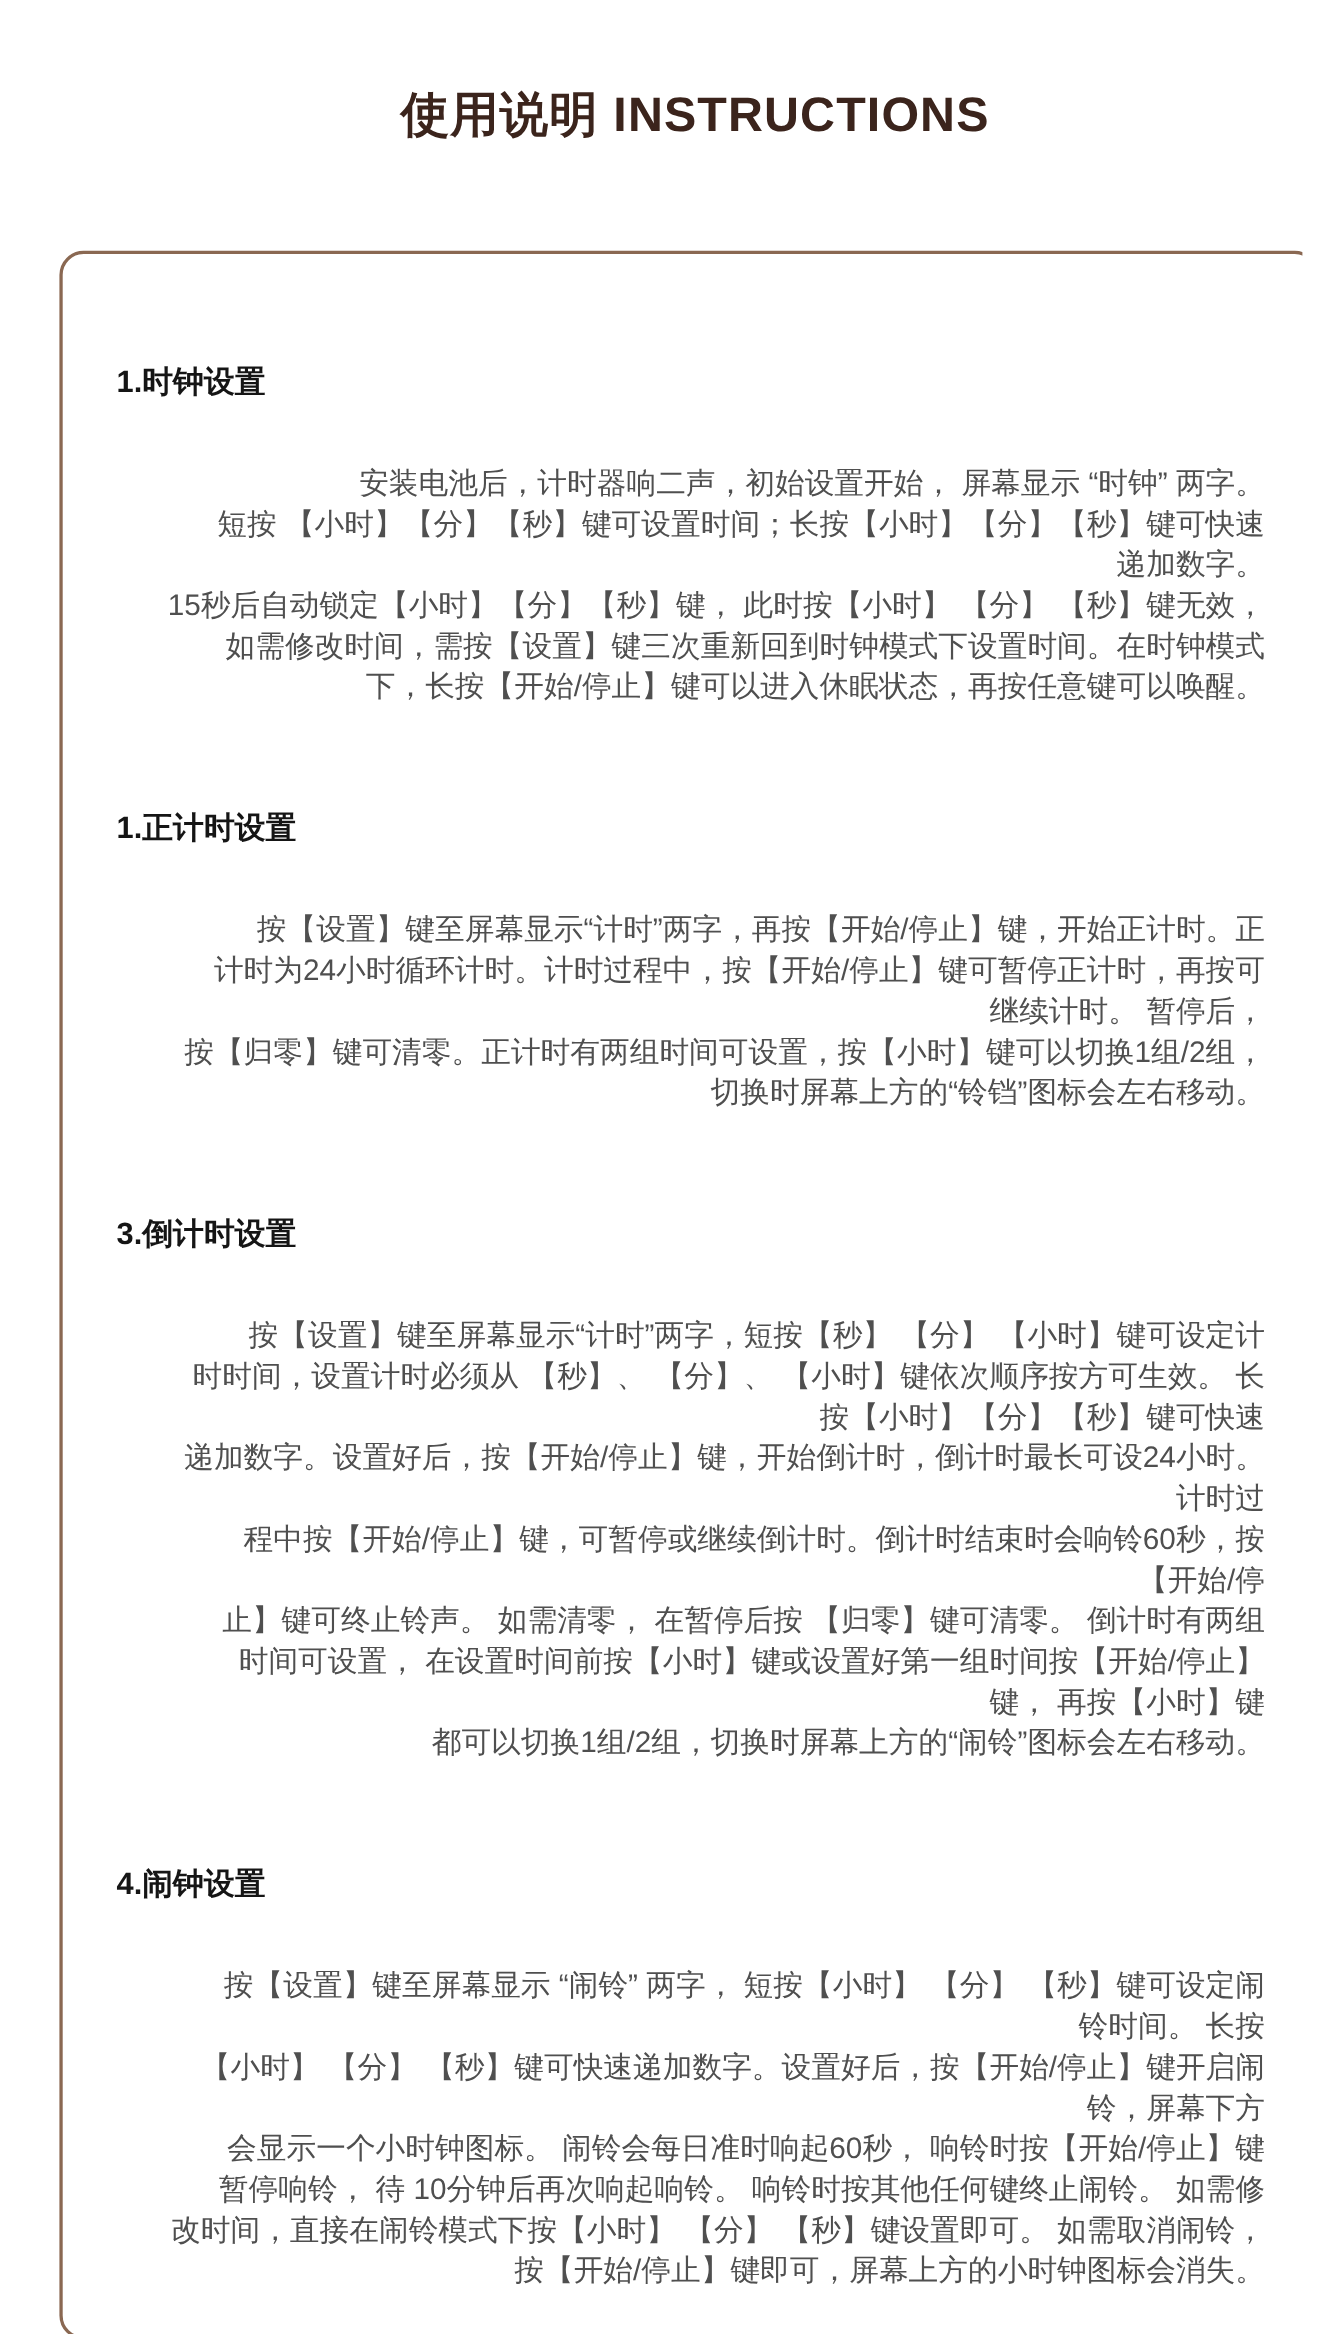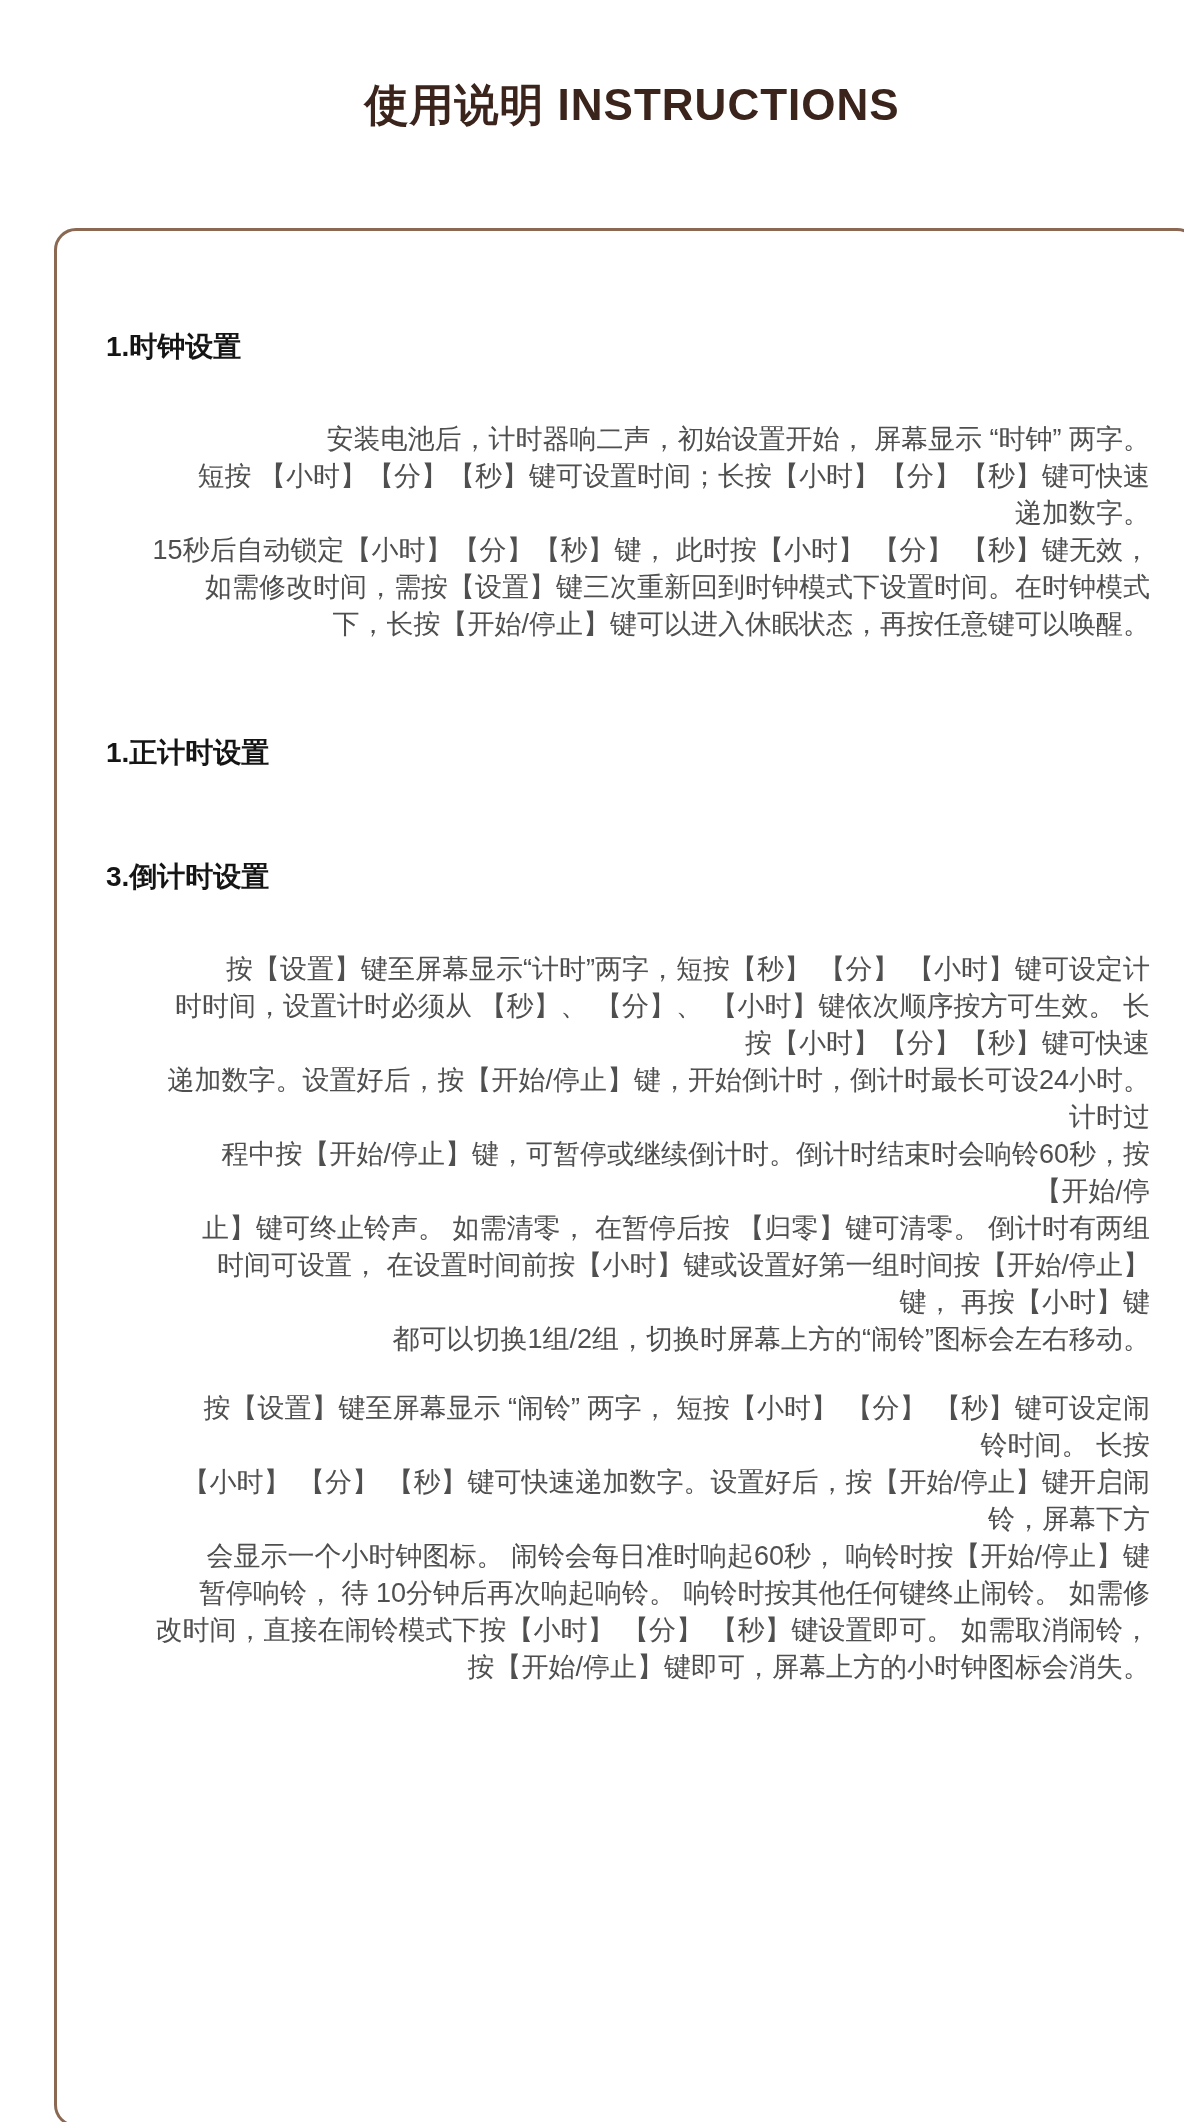--- a/index.html
+++ b/index.html
@@ -60,34 +60,40 @@
 
     <div class="section-heading first">1.时钟设置</div>
     <div class="section-body">安装电池后，计时器响二声，初始设置开始， 屏幕显示 “时钟” 两字。
 短按 【小时】【分】【秒】键可设置时间；长按【小时】【分】【秒】键可快速
 递加数字。
 15秒后自动锁定【小时】【分】【秒】键， 此时按【小时】 【分】 【秒】键无效，
 如需修改时间，需按【设置】键三次重新回到时钟模式下设置时间。在时钟模式
 下，长按【开始/停止】键可以进入休眠状态，再按任意键可以唤醒。</div>
 
     <div class="section-heading">1.正计时设置</div>
+    <div class="section-body">按【设置】键至屏幕显示“计时”两字，再按【开始/停止】键，开始正计时。正
+计时为24小时循环计时。计时过程中，按【开始/停止】键可暂停正计时，再按可
+继续计时。 暂停后，
+按【归零】键可清零。正计时有两组时间可设置，按【小时】键可以切换1组/2组，
+切换时屏幕上方的“铃铛”图标会左右移动。</div>
 
     <div class="section-heading">3.倒计时设置</div>
     <div class="section-body">按【设置】键至屏幕显示“计时”两字，短按【秒】 【分】 【小时】键可设定计
 时时间，设置计时必须从 【秒】、 【分】、 【小时】键依次顺序按方可生效。 长
 按【小时】【分】【秒】键可快速
 递加数字。设置好后，按【开始/停止】键，开始倒计时，倒计时最长可设24小时。
 计时过
 程中按【开始/停止】键，可暂停或继续倒计时。倒计时结束时会响铃60秒，按
 【开始/停
 止】键可终止铃声。 如需清零， 在暂停后按 【归零】键可清零。 倒计时有两组
 时间可设置， 在设置时间前按【小时】键或设置好第一组时间按【开始/停止】
 键， 再按【小时】键
 都可以切换1组/2组，切换时屏幕上方的“闹铃”图标会左右移动。</div>
 
+    <div class="section-heading">4.闹钟设置</div>
     <div class="section-body">按【设置】键至屏幕显示 “闹铃” 两字， 短按【小时】 【分】 【秒】键可设定闹
 铃时间。 长按
 【小时】 【分】 【秒】键可快速递加数字。设置好后，按【开始/停止】键开启闹
 铃，屏幕下方
 会显示一个小时钟图标。 闹铃会每日准时响起60秒， 响铃时按【开始/停止】键
 暂停响铃， 待 10分钟后再次响起响铃。 响铃时按其他任何键终止闹铃。 如需修
 改时间，直接在闹铃模式下按【小时】 【分】 【秒】键设置即可。 如需取消闹铃，
 按【开始/停止】键即可，屏幕上方的小时钟图标会消失。</div>
 
 

